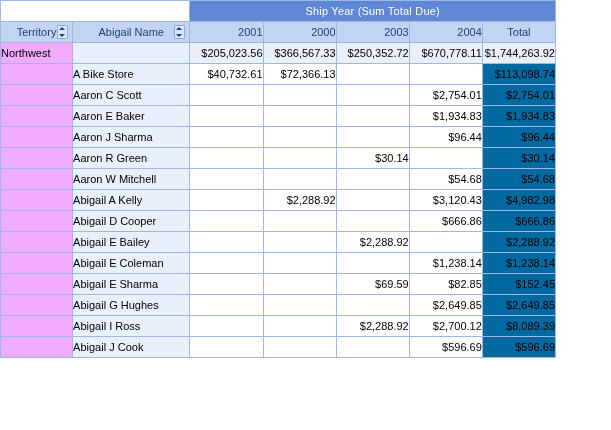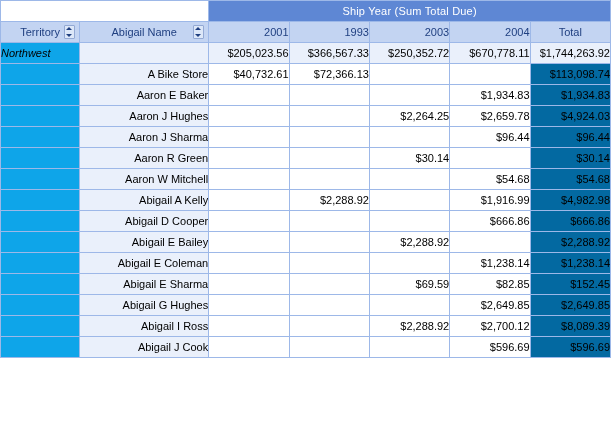--- a/index.html
+++ b/index.html
@@ -11,21 +11,21 @@
     width: 611px;
     height: 430px;
     overflow: hidden;
     font-family: "Liberation Sans", sans-serif;
     font-size: 11px;
     color: #000000;
   }
   table.pivot {
     border-collapse: collapse;
     table-layout: fixed;
-    width: 611px;
+    width: 556px;
   }
   table.pivot td, table.pivot th {
     padding: 0;
     margin: 0;
     border: 1px solid #9db8e8;
     font-weight: normal;
     font-size: 11px;
     vertical-align: middle;
     height: 21px;
     box-sizing: border-box;
@@ -97,32 +97,30 @@
     color: #1f3f80;
     text-align: right;
   }
   .hdr-total {
     background: #c3d4f2;
     color: #1f3f80;
     text-align: center;
   }
   
   .cell-territory {
-    background: #0ea5e9;
+    background: #f0abfc;
     padding-left: 3px;
     white-space: nowrap;
     overflow: hidden;
-    font-style: italic;
   }
   .cell-customer {
     background: #eaf0fb;
     padding-left: 26px;
     white-space: nowrap;
     overflow: hidden;
-    text-align: right;
   }
   .cell-customer.root {
     padding-left: 3px;
   }
   .cell-num {
     background: #ffffff;
     text-align: right;
     padding-right: 4px;
     white-space: nowrap;
   }
@@ -157,21 +155,21 @@
     <tr>
       <th class="hdr-field">
         <span class="lbl">Territory</span>
         <span class="sort-glyph"></span>
       </th>
       <th class="hdr-field">
         <span class="lbl">Abigail Name</span>
         <span class="sort-glyph"></span>
       </th>
       <th class="hdr-year">2001</th>
-      <th class="hdr-year">1993</th>
+      <th class="hdr-year">2000</th>
       <th class="hdr-year">2003</th>
       <th class="hdr-year">2004</th>
       <th class="hdr-total">Total</th>
     </tr>
   </thead>
   <tbody>
     <tr class="row-subtotal">
       <td class="cell-territory">Northwest</td>
       <td class="cell-customer root"></td>
       <td class="cell-num">$205,023.56</td>
@@ -184,38 +182,38 @@
       <td class="cell-territory"></td>
       <td class="cell-customer">A Bike Store</td>
       <td class="cell-num">$40,732.61</td>
       <td class="cell-num">$72,366.13</td>
       <td class="cell-num"></td>
       <td class="cell-num"></td>
       <td class="cell-num total">$113,098.74</td>
     </tr>
     <tr>
       <td class="cell-territory"></td>
+      <td class="cell-customer">Aaron C Scott</td>
+      <td class="cell-num"></td>
+      <td class="cell-num"></td>
+      <td class="cell-num"></td>
+      <td class="cell-num">$2,754.01</td>
+      <td class="cell-num total">$2,754.01</td>
+    </tr>
+    <tr>
+      <td class="cell-territory"></td>
       <td class="cell-customer">Aaron E Baker</td>
       <td class="cell-num"></td>
       <td class="cell-num"></td>
       <td class="cell-num"></td>
       <td class="cell-num">$1,934.83</td>
       <td class="cell-num total">$1,934.83</td>
     </tr>
     <tr>
       <td class="cell-territory"></td>
-      <td class="cell-customer">Aaron J Hughes</td>
-      <td class="cell-num"></td>
-      <td class="cell-num"></td>
-      <td class="cell-num">$2,264.25</td>
-      <td class="cell-num">$2,659.78</td>
-      <td class="cell-num total">$4,924.03</td>
-    </tr>
-    <tr>
-      <td class="cell-territory"></td>
       <td class="cell-customer">Aaron J Sharma</td>
       <td class="cell-num"></td>
       <td class="cell-num"></td>
       <td class="cell-num"></td>
       <td class="cell-num">$96.44</td>
       <td class="cell-num total">$96.44</td>
     </tr>
     <tr>
       <td class="cell-territory"></td>
       <td class="cell-customer">Aaron R Green</td>
@@ -233,21 +231,21 @@
       <td class="cell-num"></td>
       <td class="cell-num">$54.68</td>
       <td class="cell-num total">$54.68</td>
     </tr>
     <tr>
       <td class="cell-territory"></td>
       <td class="cell-customer">Abigail A Kelly</td>
       <td class="cell-num"></td>
       <td class="cell-num">$2,288.92</td>
       <td class="cell-num"></td>
-      <td class="cell-num">$1,916.99</td>
+      <td class="cell-num">$3,120.43</td>
       <td class="cell-num total">$4,982.98</td>
     </tr>
     <tr>
       <td class="cell-territory"></td>
       <td class="cell-customer">Abigail D Cooper</td>
       <td class="cell-num"></td>
       <td class="cell-num"></td>
       <td class="cell-num"></td>
       <td class="cell-num">$666.86</td>
       <td class="cell-num total">$666.86</td>

